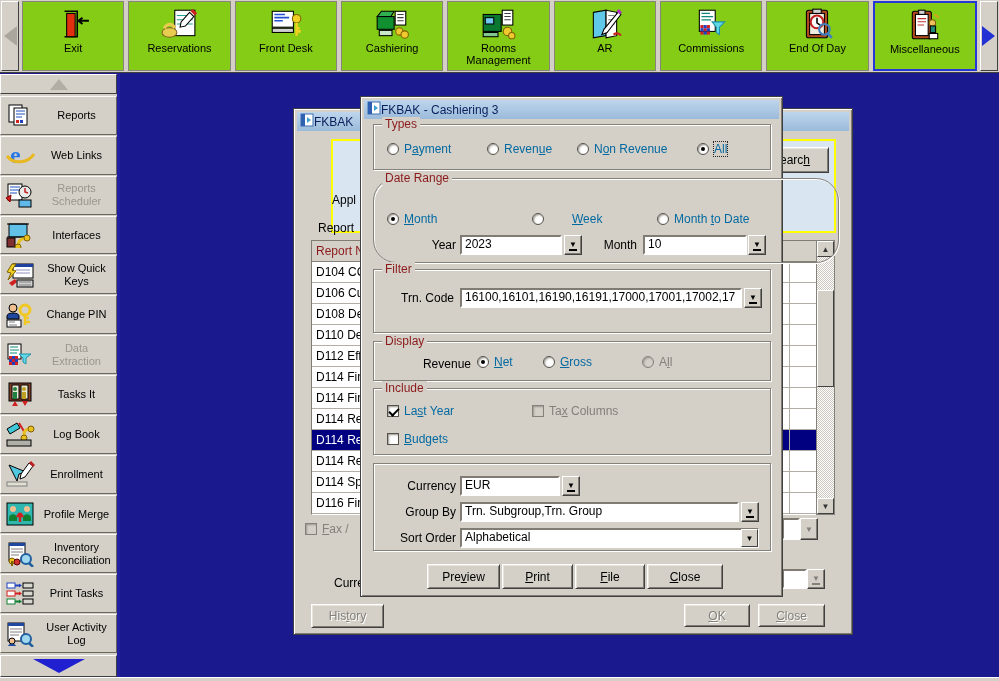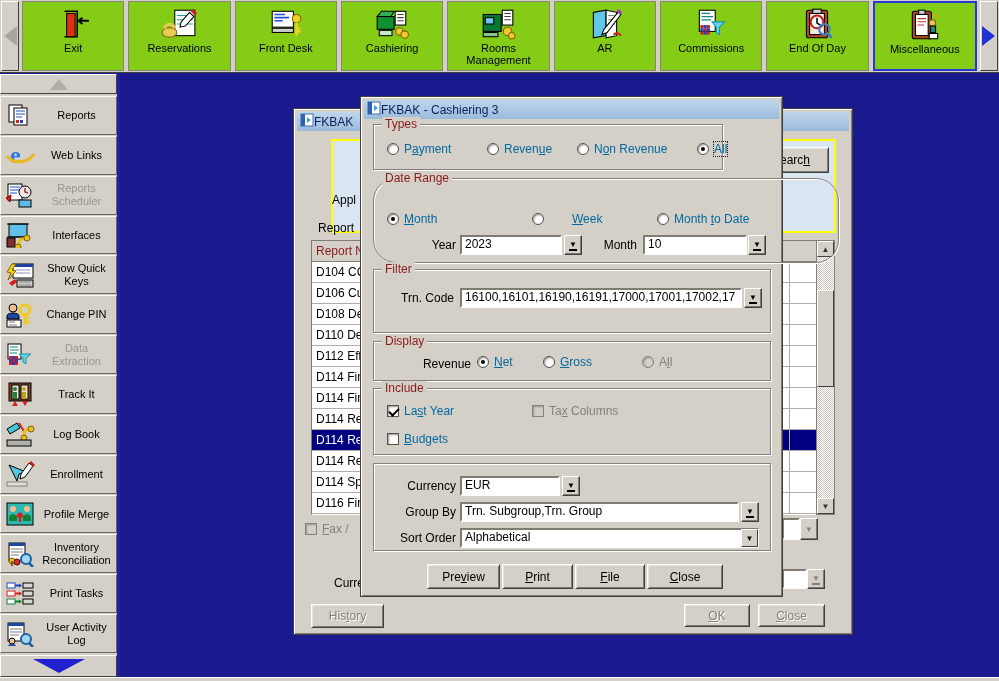--- a/index.html
+++ b/index.html
@@ -338,21 +338,21 @@
             <rect x="7" y="4" width="7" height="14" fill="#e8e8d0" stroke="#000"></rect>
             <rect x="16" y="4" width="7" height="14" fill="#e8e8d0" stroke="#000"></rect>
             <circle cx="10" cy="8" r="2" fill="#208040"></circle>
             <path d="M8 18v-7h4v7z" fill="#208040"></path>
             <circle cx="19" cy="8" r="2" fill="#c0a020"></circle>
             <path d="M17 18v-7h4v7z" fill="#c0a020"></path>
             <path d="M7 25l3-5 3 5z" fill="#d02020"></path>
             <path d="M23 20l-3 5-3-5z" fill="#d02020"></path>
           </svg>
         </span>
-      <span class="sb-label">Track It</span>
+      <span class="sb-label">Tasks It</span>
     </div>
 
     <div class="sb-item">
       <span class="sb-icon">
           <svg width="30" height="26" viewBox="0 0 30 26">
             <path d="M2 8l10-6 3 5-10 6z" fill="#40c8d8" stroke="#000"></path>
             <path d="M14 2l6 10" stroke="#d02020" stroke-width="2"></path>
             <path d="M20 16c-3-6 3-10 7-7" stroke="#e8c020" stroke-width="3" fill="none"></path>
             <circle cx="26" cy="8" r="3" fill="#e8c020" stroke="#806000"></circle>
             <circle cx="19" cy="17" r="3" fill="#e8c020" stroke="#806000"></circle>
@@ -508,21 +508,21 @@
   <div class="win" style="left:360px; top:96px; width:423px; height:501px; z-index:5;">
     <div class="titlebar">
       <span><svg width="14" height="14" viewBox="0 0 14 14">
             <rect x="1" y="1" width="12" height="12" fill="#fff" stroke="#4070b0"></rect>
             <rect x="1" y="1" width="4" height="12" fill="#3060b0"></rect>
             <path d="M7 4l4 3-4 3z" fill="#40a0d0"></path>
           </svg></span>
       <span>FKBAK - Cashiering 3</span>
     </div>
 
-    <div class="groupbox" style="left:12px; top:27px; width:350px; height:46px;">
+    <div class="groupbox" style="left:12px; top:27px; width:398px; height:46px;">
       <span class="gb-title">Types</span>
       <div class="opt" style="left:13px; top:17px;">
           <span class="rb"></span>
           <span class="lbl">P<u>a</u>yment</span>
         </div>
       <div class="opt" style="left:113px; top:17px;">
           <span class="rb"></span>
           <span class="lbl">Reven<u>u</u>e</span>
         </div>
       <div class="opt" style="left:203px; top:17px;">

